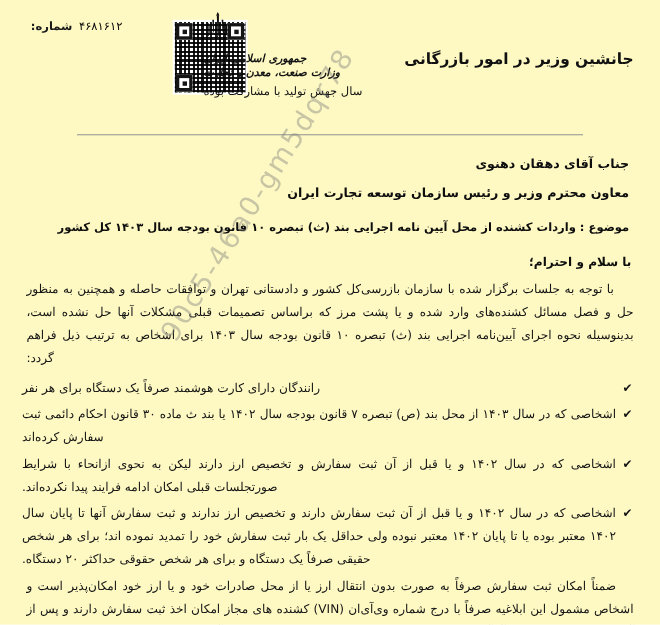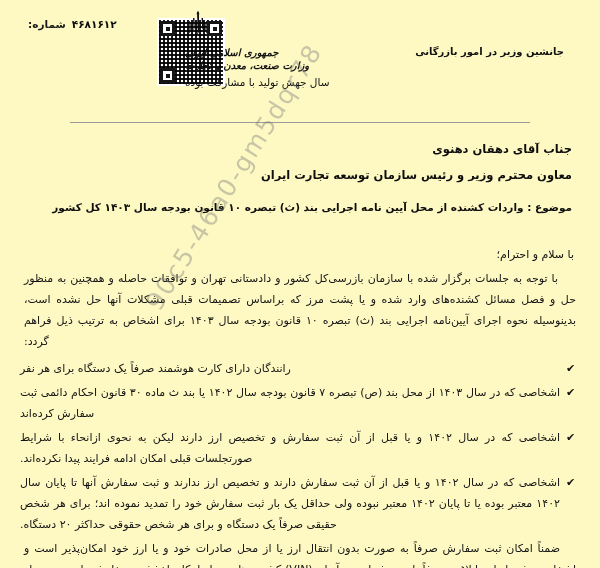--- a/index.html
+++ b/index.html
@@ -47,21 +47,21 @@
     margin-bottom: 7px;
     font-size: 10.5px;
     white-space: nowrap;
   }
   .meta-label {
     font-weight: 700;
     color: #1a1a1a;
     letter-spacing: -0.2px;
   }
   .meta-value {
-    font-weight: 700;
+    font-weight: 400;
     color: #0a0a0a;
     letter-spacing: 0.2px;
   }
 
   
   .qr {
     position: absolute;
     top: 18px;
     left: 157px;
     width: 64px;
@@ -127,22 +127,22 @@
   .slogan {
     margin-top: 3px;
     font-size: 10.5px;
     line-height: 14px;
     color: #121212;
   }
 
   .deputy-title {
     position: absolute;
     top: 46px;
-    right: 36px;
-    font-size: 10px;
+    right: 24px;
+    font-size: 14px;
     font-weight: 700;
     color: #111111;
     white-space: nowrap;
   }
 
   .rule {
     position: absolute;
     top: 122px;
     left: 70px;
     right: 70px;
@@ -173,24 +173,24 @@
     margin-top: 12px;
     text-align: right;
     font-size: 10.5px;
     font-weight: 700;
     line-height: 18px;
     color: #0e0e0e;
     padding-right: 10px;
   }
 
   .salutation {
-    margin-top: 32px;
+    margin-top: 16px;
     text-align: right;
     font-size: 11px;
-    font-weight: 400;
+    font-weight: 700;
     color: #0e0e0e;
     padding-right: 8px;
   }
 
   .para {
     margin-top: 7px;
     text-align: justify;
     text-align-last: left;
     font-size: 11px;
     line-height: 21px;

